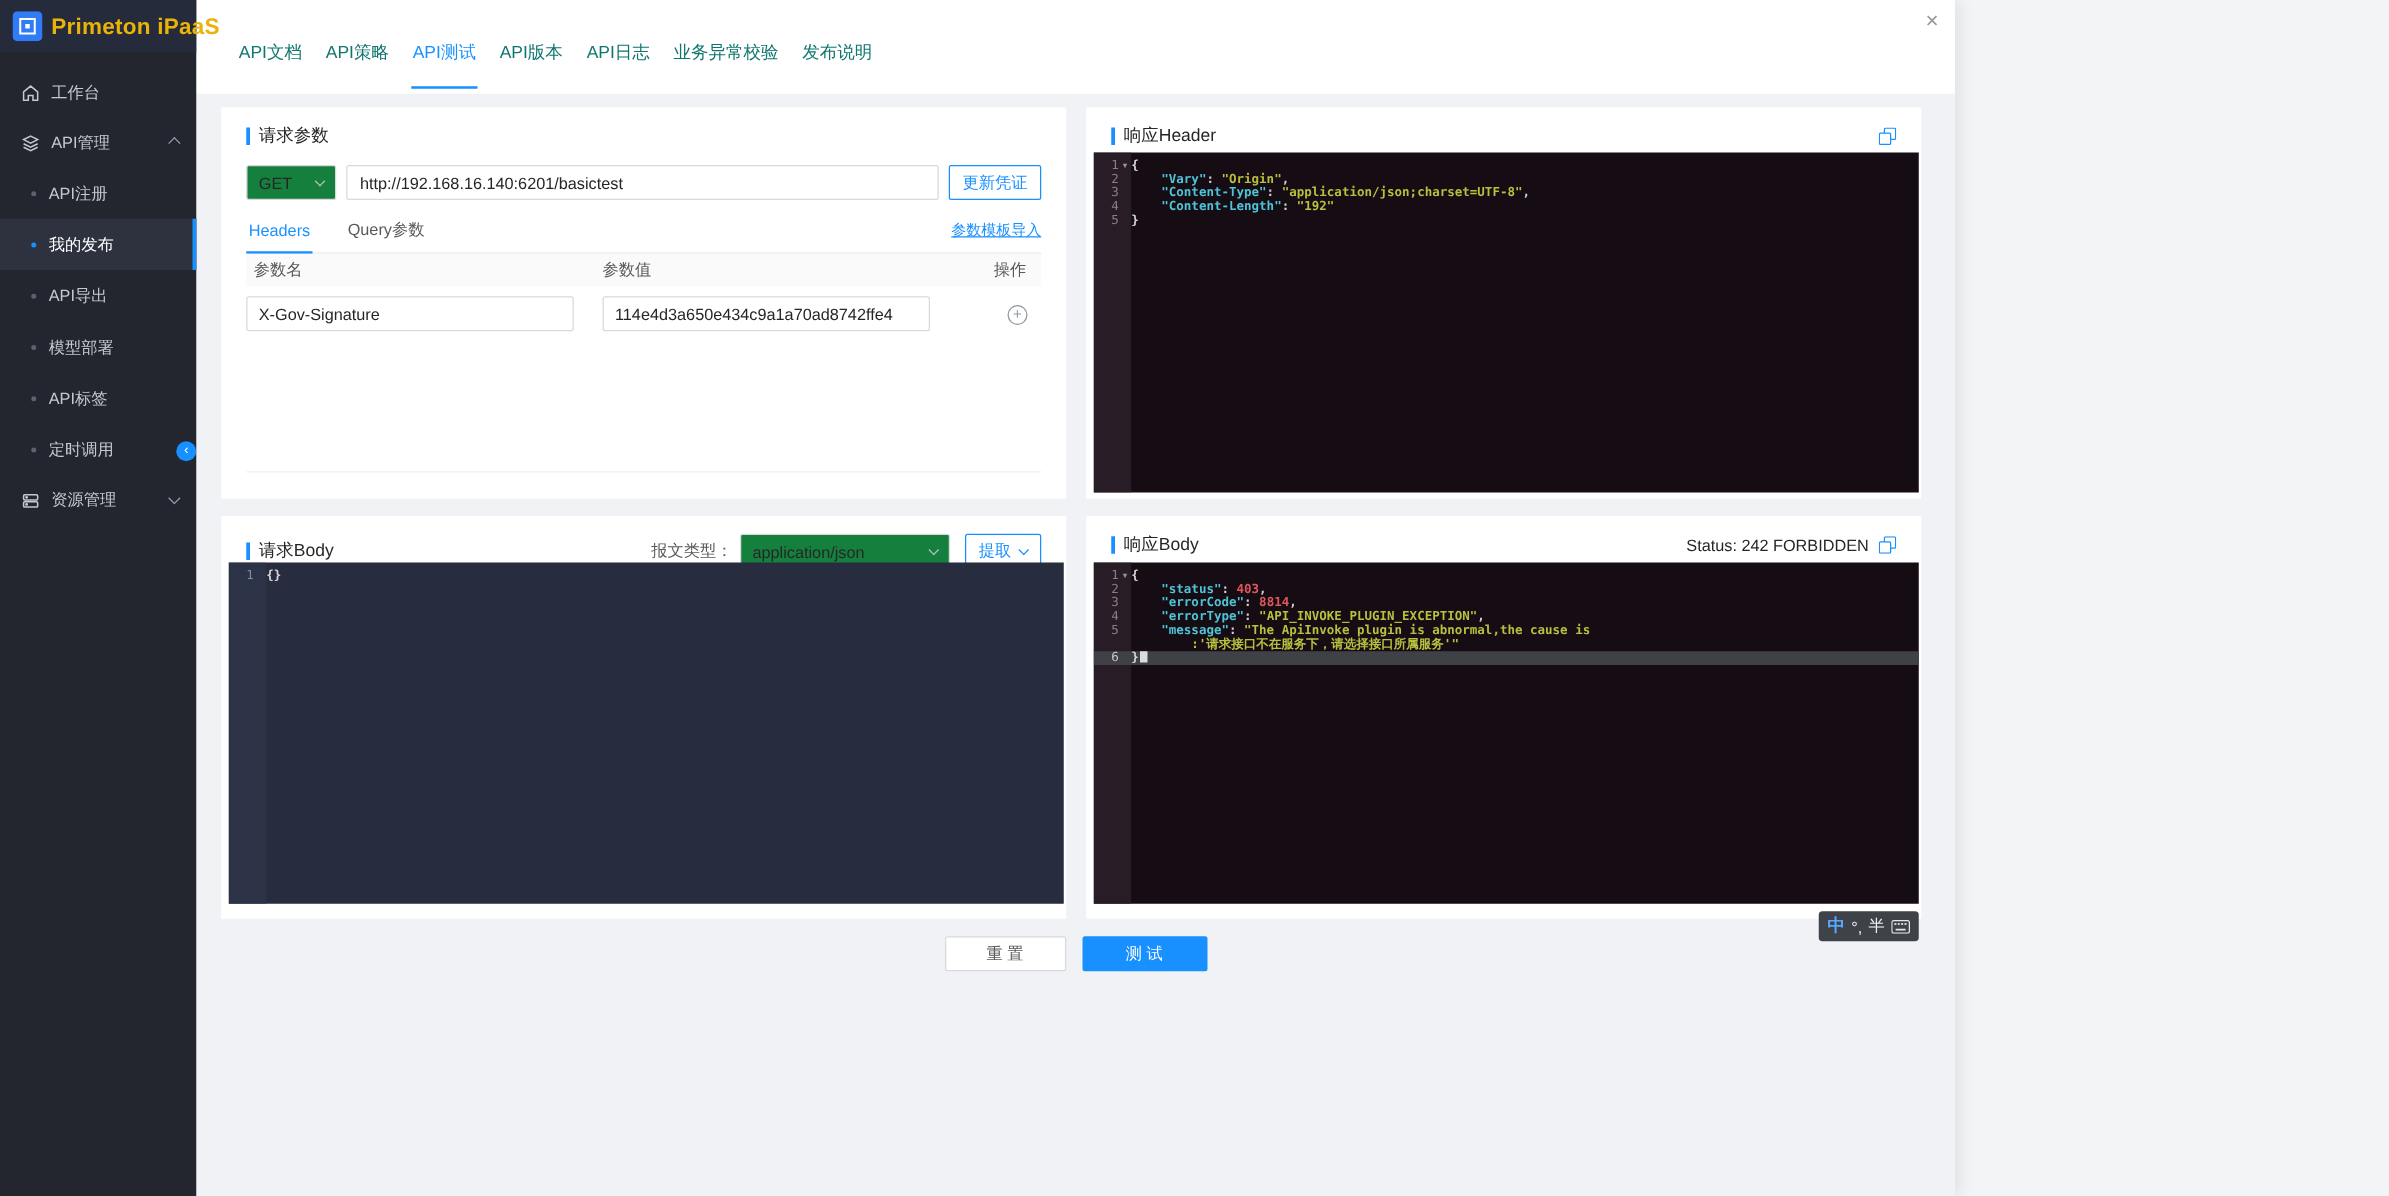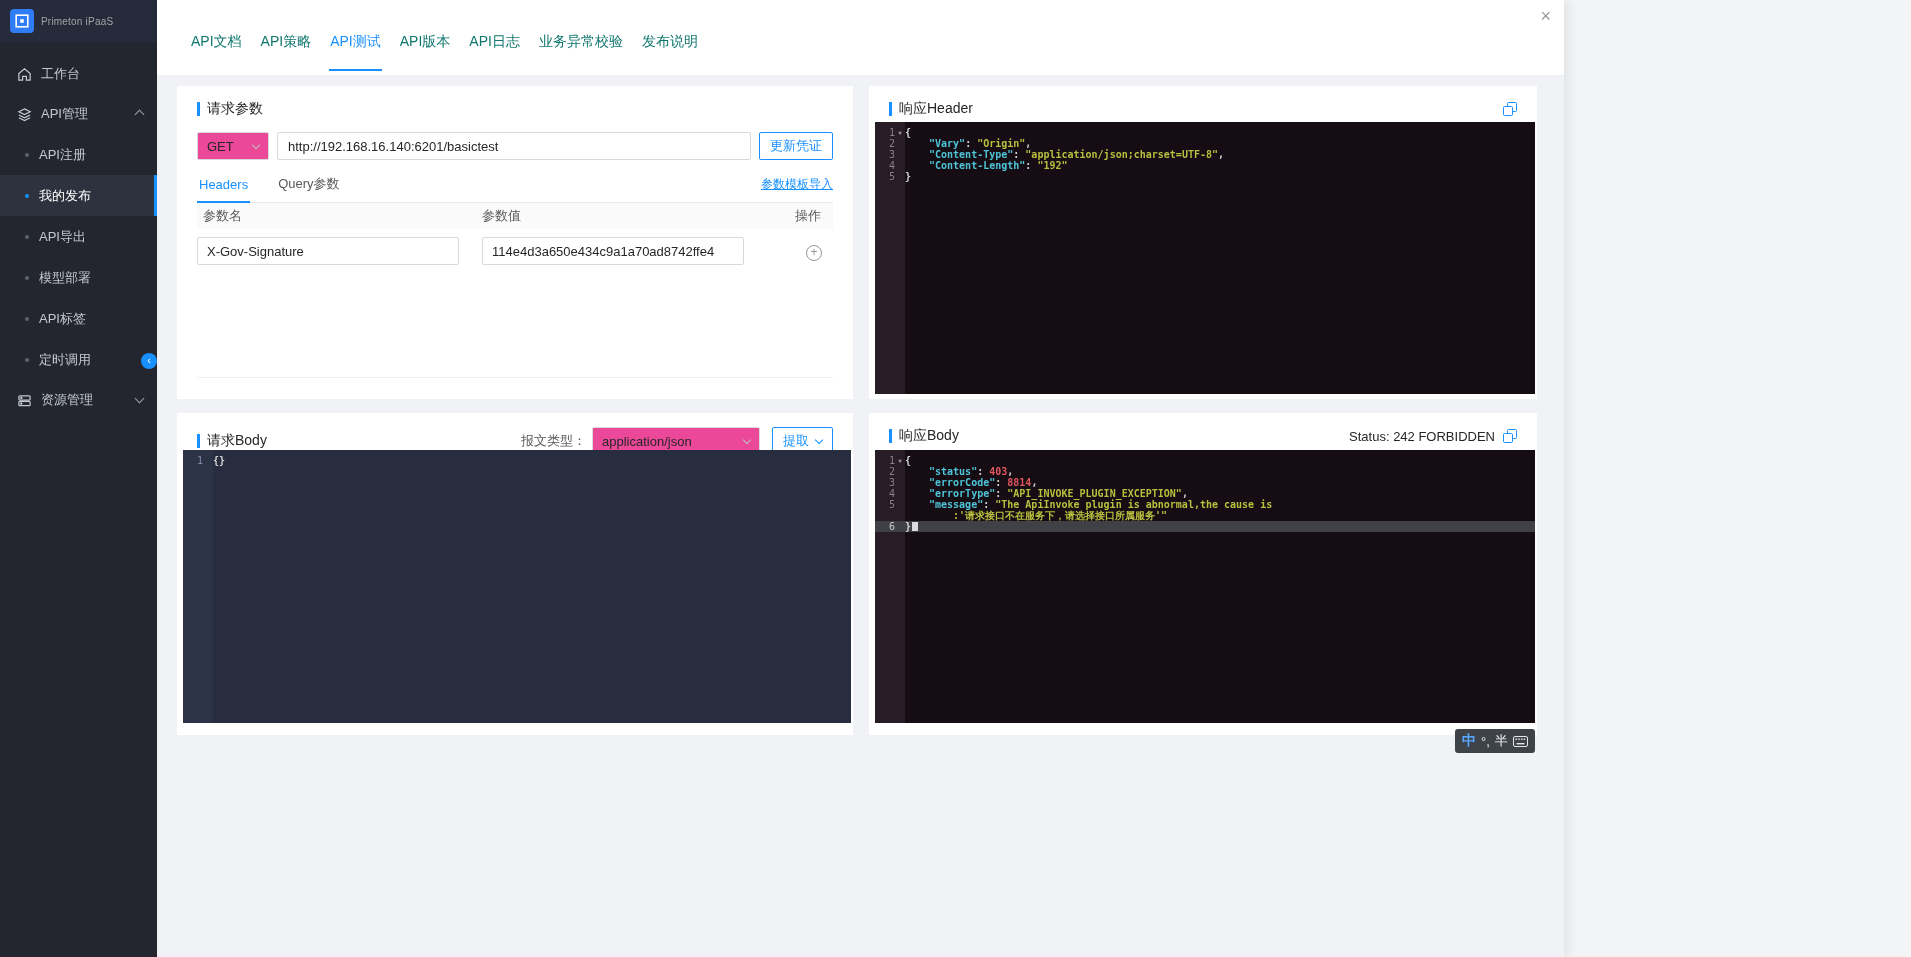--- a/index.html
+++ b/index.html
@@ -3,21 +3,21 @@
 <meta charset="utf-8">
 <style>
   *{box-sizing:border-box;margin:0;padding:0}
   html,body{width:1911px;height:957px;overflow:hidden}
   body{font-family:"Liberation Sans","DejaVu Sans",sans-serif;background:#f3f4f6}
   .page{position:relative;width:1911px;height:957px}
 
   
   .sidebar{position:absolute;left:0;top:0;width:157px;height:100%;background:#23262e;z-index:5}
   .logo-row{height:42px;background:#252b3a;display:flex;align-items:center;padding-left:10px;gap:7px}
-  .logo-text{color:#a3a3a3;font-size:10px;font-weight:normal;letter-spacing:.2px;white-space:nowrap}
+  .logo-text{color:#eab308;font-size:18px;font-weight:bold;letter-spacing:.2px;white-space:nowrap}
   .nav{padding-top:12px}
   .nav-item{height:40px;display:flex;align-items:center;padding:0 14px 0 17px;color:#c3c8d1;font-size:13px;gap:9px;cursor:pointer}
   .nav-item .lbl{flex:1;white-space:nowrap}
   .chev{width:7px;height:7px;border-right:1.4px solid #9aa0ab;border-bottom:1.4px solid #9aa0ab;display:inline-block;flex-shrink:0}
   .chev.up{transform:rotate(-135deg)}
   .chev.down{transform:rotate(45deg);margin-top:-3px}
   .sub-item{position:relative;height:41px;display:flex;align-items:center;padding-left:25px;gap:10px;color:#c3c8d1;font-size:13px;cursor:pointer;white-space:nowrap}
   .bullet{width:4px;height:4px;border-radius:50%;background:#5c6370;flex-shrink:0}
   .sub-item.selected{background:#2d323e;color:#fff}
   .sub-item.selected .bullet{background:#1890ff}
@@ -33,21 +33,21 @@
 
   .grid{display:grid;grid-template-columns:676px 668px;grid-template-rows:313px 322px;gap:14px 16px;padding:11px 20px 0 20px}
   .card{position:relative;background:#fff;overflow:hidden;padding:14px 20px}
   .card.flex-col{display:flex;flex-direction:column}
   .card-title{display:flex;align-items:center}
   .tbar{width:3px;height:14px;background:#1890ff;margin-right:7px;flex-shrink:0}
   .card-title .t{font-size:14px;color:#262626;white-space:nowrap}
 
   
   .req-line{display:flex;margin-top:14px;align-items:center}
-  .select{height:28px;border:1px solid #d9d9d9;border-radius:2px;background:#ec4899;display:flex;align-items:center;justify-content:space-between;padding:0 9px;font-size:13px;color:#262626;cursor:pointer}
+  .select{height:28px;border:1px solid #d9d9d9;border-radius:2px;background:#15803d;display:flex;align-items:center;justify-content:space-between;padding:0 9px;font-size:13px;color:#262626;cursor:pointer}
   .select .chev{border-color:#bfbfbf;width:6px;height:6px}
   .method{width:72px;flex-shrink:0}
   .url-input{flex:1;height:28px;border:1px solid #d9d9d9;border-radius:2px;margin:0 8px;padding:0 10px;font-size:13px;color:#262626;font-family:inherit;outline:none}
   .btn-ghost{height:28px;padding:0 10px;border:1px solid #1890ff;background:#fff;color:#1890ff;font-size:13px;border-radius:2px;cursor:pointer;font-family:inherit;white-space:nowrap}
   .ptabs{display:flex;align-items:flex-end;margin-top:15px;border-bottom:1px solid #e8e8e8}
   .ptab{font-size:13px;color:#595959;padding:0 2px 9px;margin-right:26px;cursor:pointer}
   .ptab.active{color:#1890ff;border-bottom:2px solid #1890ff;margin-bottom:-1px}
   .tpl-link{margin-left:auto;font-size:12px;color:#1890ff;text-decoration:underline;padding-bottom:9px;cursor:pointer}
   .thead{display:flex;align-items:center;height:26px;background:#fafafa;font-size:13px;color:#595959;padding:0 6px}
   .h-name{width:279px}
@@ -331,20 +331,24 @@
             </div>
           <div class="erow current">
               <span class="ln">6</span>
               <span class="fold"></span>
               <span class="ecode"><span>}</span><span class="cursor"></span></span>
             </div>
         </div>
       </section>
     </div>
 
+    <div class="footer-row">
+      <button class="btn-reset">重 置</button>
+      <button class="btn-test">测 试</button>
+    </div>
   </main>
 
   <div class="ime">
     <span class="ime-zh">中</span>
     <span>°,</span>
     <span>半</span>
     <span class="ime-kb">
       <svg width="15" height="11" viewBox="0 0 15 11">
           <rect x="0.5" y="0.5" width="14" height="10" rx="1.5" fill="none" stroke="#e6e6e6"></rect>
           <rect x="2.5" y="2.5" width="1.6" height="1.4" fill="#e6e6e6"></rect>

